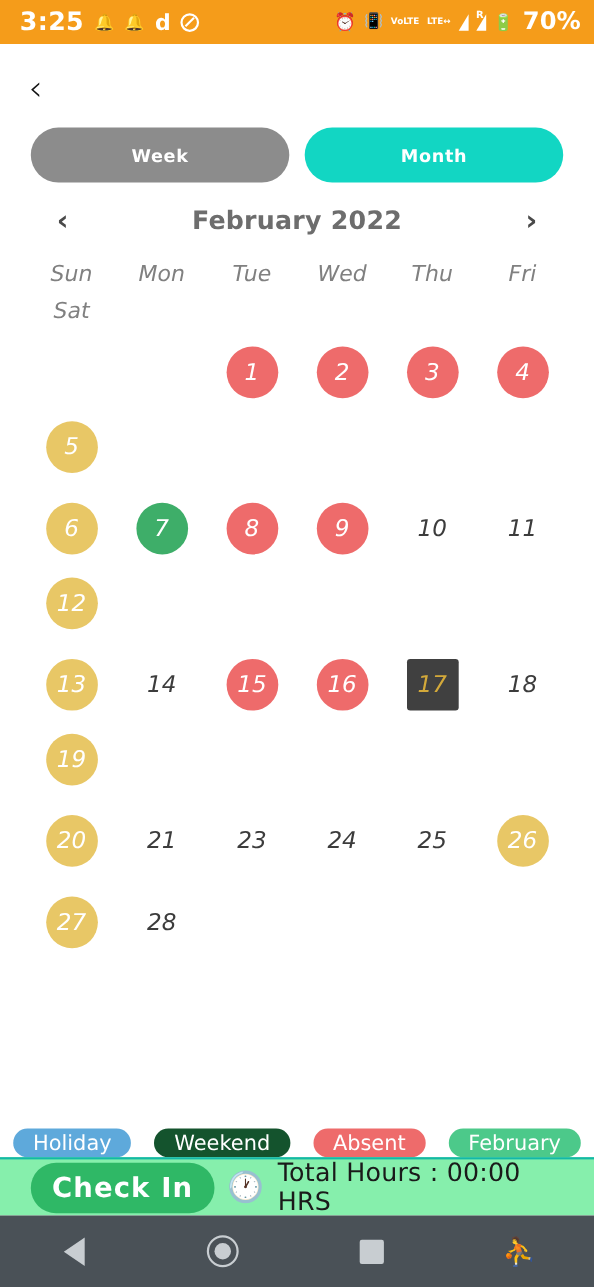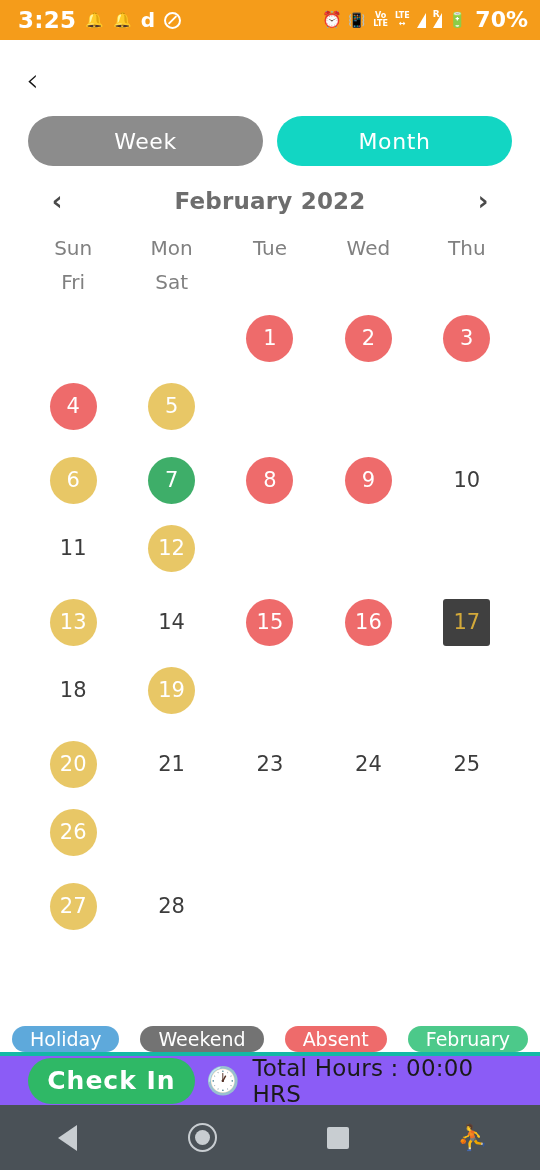--- a/index.html
+++ b/index.html
@@ -67,21 +67,21 @@
     position: absolute;
     left: 1px; top: 5.5px;
     width: 11px; height: 2px;
     background: #fff;
     transform: rotate(-45deg);
   }
   .sicon-alarm { font-size: 16px; }
   .sicon-vibrate { font-size: 14px; }
   .stack-label {
     display: inline-flex;
-    flex-direction: column;
+    flex-direction: row;
     align-items: center;
     line-height: 1;
     font-size: 8px;
     font-weight: bold;
   }
   .stack-label span { display: block; }
   .sig-tri {
     width: 0; height: 0;
     border-left: 9px solid transparent;
     border-bottom: 15px solid #ffffff;
@@ -132,22 +132,22 @@
     gap: 14px;
     padding: 14px 28px 0 28px;
   }
   .seg-btn {
     flex: 1;
     height: 50px;
     border-radius: 26px;
     display: flex;
     align-items: center;
     justify-content: center;
-    font-size: 22px;
-    font-weight: normal;
+    font-size: 16px;
+    font-weight: bold;
     color: #ffffff;
     cursor: pointer;
     border: none;
     letter-spacing: 0.6px;
     font-family: "DejaVu Sans", sans-serif;
   }
   .seg-btn.inactive { background: #8c8c8c; }
   .seg-btn.active   { background: #12D6C3; }
 
   
@@ -173,21 +173,22 @@
     letter-spacing: 0.2px;
   }
 
   
   .cal {
     padding: 0 24px;
     margin-top: 22px;
   }
   .cal-row {
     display: grid;
-    grid-template-columns: repeat(5, 1fr);
+    grid-template-columns: repeat(6, 1fr);
+    font-style: italic;
   }
   .dow {
     text-align: center;
     font-size: 20px;
     color: #808080;
     padding-bottom: 10px;
   }
   .cal-week { margin-bottom: 6px; }
   .cell {
     height: 68px;
@@ -240,22 +241,22 @@
   
   .bottom-bar {
     position: absolute;
     left: 0; right: 0;
     bottom: 65px;
     height: 53px;
     display: flex;
     align-items: center;
     padding: 0 28px;
     gap: 12px;
-    border-top: 4px solid #14b8a6;
-    background: #8b5cf6;
+    border-top: 2px solid #14b8a6;
+    background: #86efac;
   }
   .checkin-btn {
     width: 178px;
     height: 46px;
     background: #2FB866;
     border-radius: 24px;
     color: #ffffff;
     font-size: 25px;
     font-weight: bold;
     display: flex;
@@ -486,21 +487,21 @@
         </div>
         <div class="cell">
           <div class="daybox empty"></div>
         </div>
       </div>
     </div>
 </div>
 
 <div class="legend" id="legend-row">
     <div class="legend-pill" style="background: rgb(94, 169, 219);">Holiday</div>
-    <div class="legend-pill" style="background: #737373;">Weekend</div>
+    <div class="legend-pill" style="background: #14532d;">Weekend</div>
     <div class="legend-pill" style="background: rgb(238, 107, 107);">Absent</div>
     <div class="legend-pill" style="background: rgb(76, 201, 138);">February</div>
   </div>
 
 <div class="bottom-bar">
   <button class="checkin-btn">Check In</button>
   <span class="clock-emoji">🕐</span>
   <span class="total-hours">Total Hours : 00:00 HRS</span>
 </div>
 

